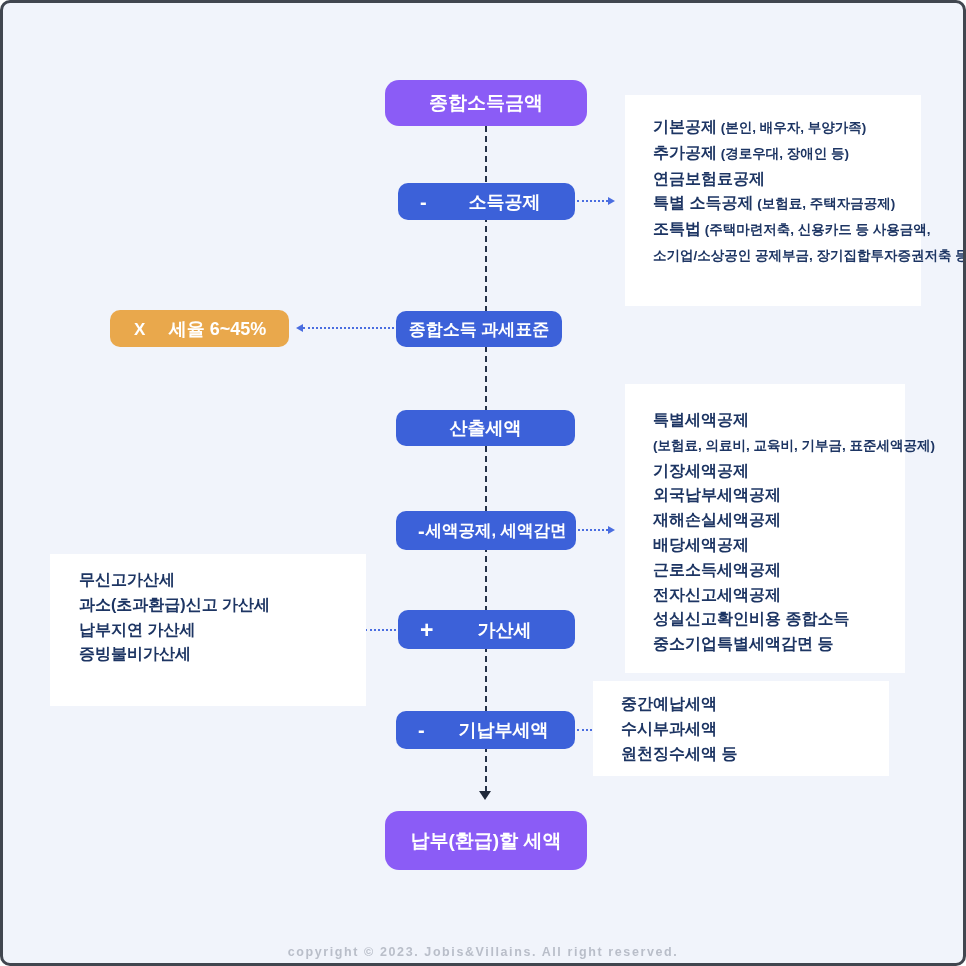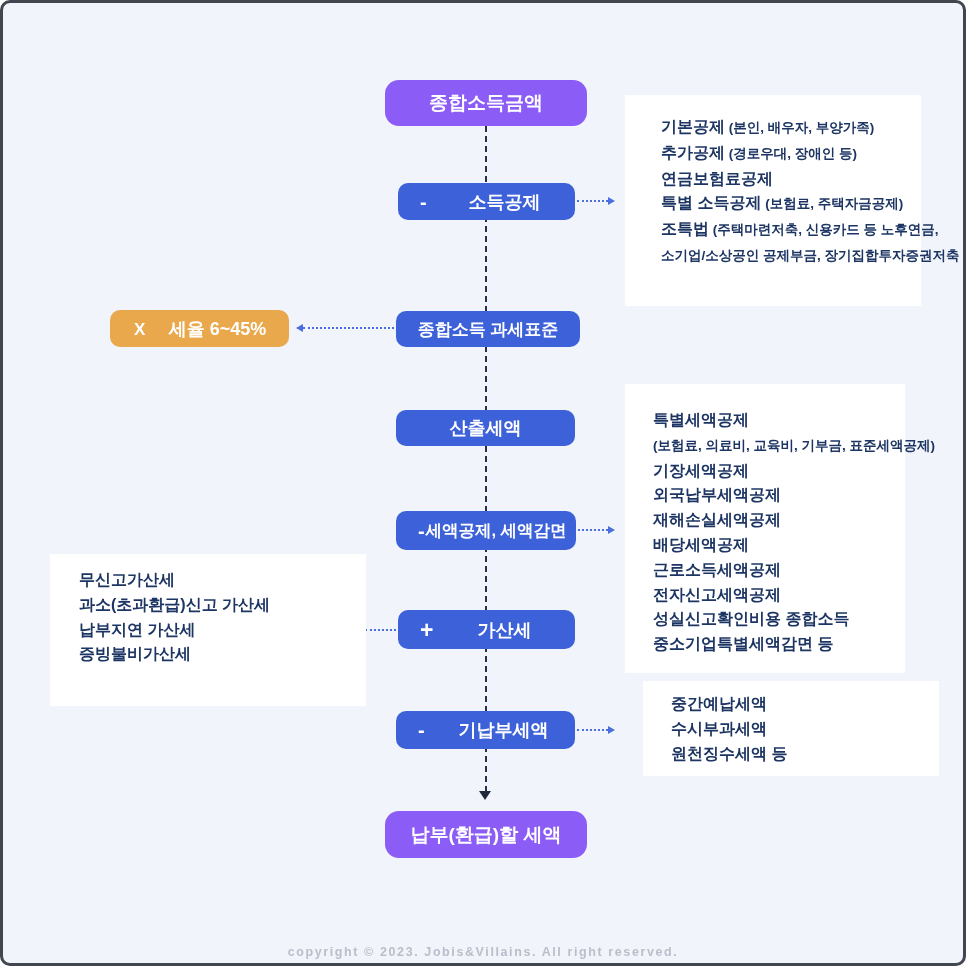--- a/index.html
+++ b/index.html
@@ -25,27 +25,27 @@
     position:absolute;left:22px;top:50%;transform:translateY(-50%);
     font-weight:800;font-size:20px;line-height:1;
   }
   .sign.plus{font-size:23px;}
   .sign.x{font-size:17px;left:24px;}
   .shift{padding-left:36px;}
   .shift-sm{padding-left:20px;}
 
   #box-total-income{left:382px;top:77px;width:202px;height:46px;}
   #box-income-deduction{left:395px;top:180px;width:177px;height:37px;}
-  #box-tax-base{left:393px;top:308px;width:184px;height:36px;font-size:17px;}
+  #box-tax-base{left:393px;top:308px;width:166px;height:36px;font-size:17px;}
   #box-tax-rate{left:107px;top:307px;width:179px;height:37px;}
   #box-calculated-tax{left:393px;top:407px;width:179px;height:36px;}
   #box-tax-credit{left:393px;top:508px;width:180px;height:39px;font-size:16.5px;}
   #box-penalty{left:395px;top:607px;width:177px;height:39px;}
   #box-prepaid{left:393px;top:708px;width:179px;height:38px;}
-  #box-final{left:382px;top:808px;width:202px;height:47px;}
+  #box-final{left:382px;top:808px;width:202px;height:59px;}
 
   
   .vline{
     position:absolute;left:482px;top:123px;height:666px;width:0;
     border-left:2px dashed #253249;z-index:1;
   }
   .down-arrowhead{
     position:absolute;left:476px;top:788px;width:0;height:0;z-index:2;
     border-left:6px solid transparent;border-right:6px solid transparent;
     border-top:9px solid #20293a;
@@ -72,23 +72,23 @@
   #arrow-prepaid{left:574px;top:722px;width:38px;}
 
   
   .panel{
     position:absolute;background:#ffffff;z-index:2;box-sizing:border-box;
     color:#1d3563;
   }
   .panel-line{line-height:24.8px;white-space:nowrap;}
   .panel-line .main{font-size:16px;font-weight:700;}
   .panel-line .note{font-size:13.5px;font-weight:600;}
-  #panel-income-deduction{left:622px;top:92px;width:296px;height:211px;padding:20px 0 0 36px;}
+  #panel-income-deduction{left:622px;top:92px;width:296px;height:211px;padding:20px 0 0 28px;}
   #panel-tax-credit{left:622px;top:381px;width:280px;height:289px;padding:24px 0 0 28px;}
-  #panel-prepaid{left:640px;top:678px;width:296px;height:95px;padding:11px 0 0 28px;}
+  #panel-prepaid{left:590px;top:678px;width:296px;height:95px;padding:11px 0 0 28px;}
   #panel-penalty{left:47px;top:551px;width:316px;height:152px;padding:14px 0 0 29px;}
 
   
   .copyright{
     position:absolute;left:0;right:0;top:930px;text-align:center;
     color:#b9bec9;font-size:12.5px;font-weight:600;letter-spacing:1.6px;margin-top:12px;
   }
 </style>
 </head>
 <body>
@@ -158,21 +158,21 @@
 
   <div class="flow-box navy" id="box-final">
     <span>납부(환급)할 세액</span>
   </div>
 
   <div class="panel" id="panel-income-deduction">
       <div class="panel-line"><span class="main">기본공제</span><span class="note"> (본인, 배우자, 부양가족)</span></div>
       <div class="panel-line"><span class="main">추가공제</span><span class="note"> (경로우대, 장애인 등)</span></div>
       <div class="panel-line"><span class="main">연금보험료공제</span></div>
       <div class="panel-line"><span class="main">특별 소득공제</span><span class="note"> (보험료, 주택자금공제)</span></div>
-      <div class="panel-line"><span class="main">조특법</span><span class="note"> (주택마련저축, 신용카드 등 노후연금,</span></div>
+      <div class="panel-line"><span class="main">조특법</span><span class="note"> (주택마련저축, 신용카드 등 사용금액,</span></div>
       <div class="panel-line"><span class="note">소기업/소상공인 공제부금, 장기집합투자증권저축 등)</span></div>
     </div>
 
   <div class="panel" id="panel-tax-credit">
       <div class="panel-line"><span class="main">특별세액공제</span></div>
       <div class="panel-line"><span class="note">(보험료, 의료비, 교육비, 기부금, 표준세액공제)</span></div>
       <div class="panel-line"><span class="main">기장세액공제</span></div>
       <div class="panel-line"><span class="main">외국납부세액공제</span></div>
       <div class="panel-line"><span class="main">재해손실세액공제</span></div>
       <div class="panel-line"><span class="main">배당세액공제</span></div>

